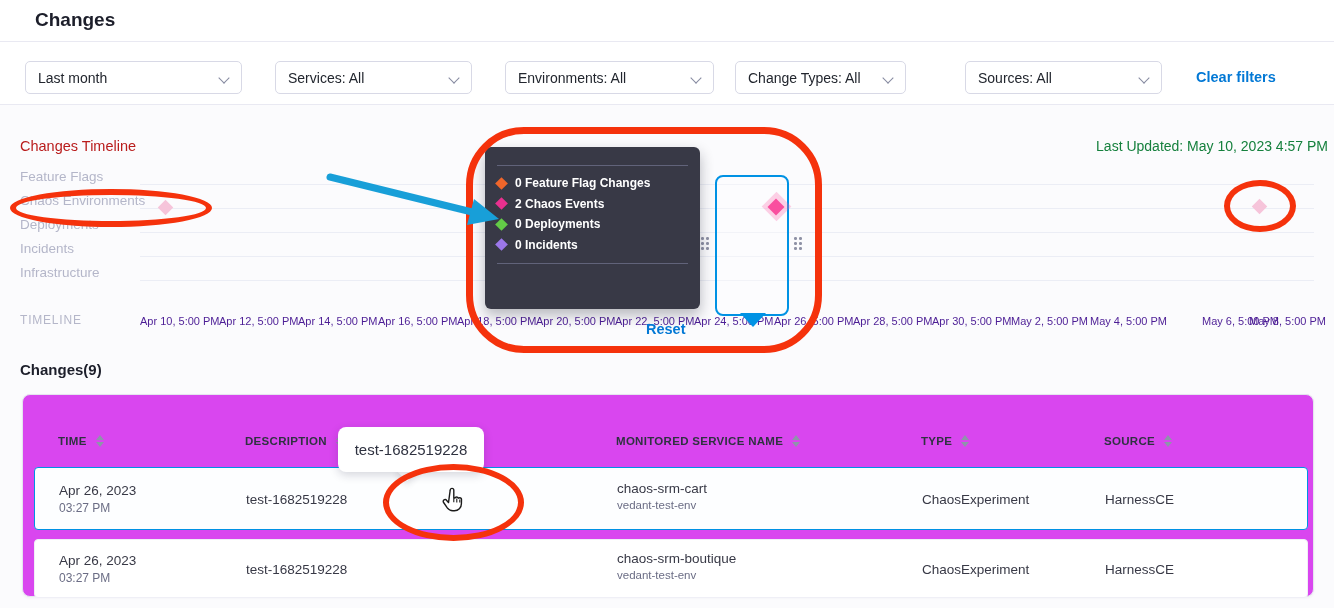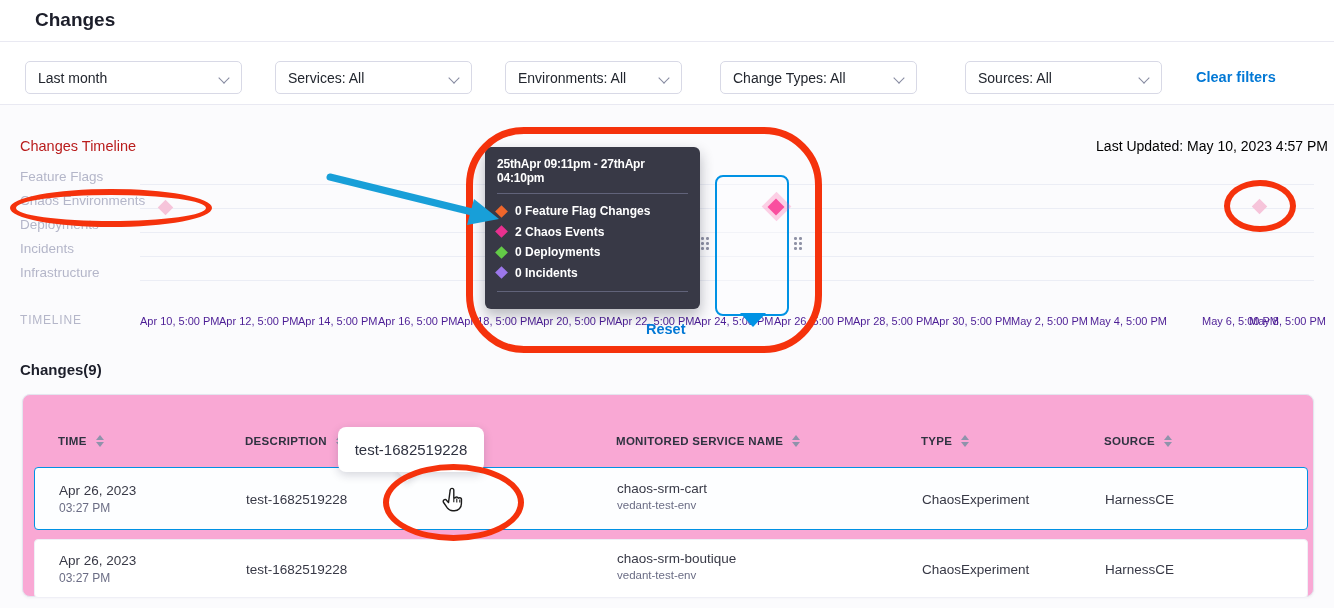--- a/index.html
+++ b/index.html
@@ -18,21 +18,21 @@
     border:1px solid #d8d9e6; border-radius:5px; display:flex; align-items:center;
     padding:0 12px; font-size:14px; color:#22262e; cursor:pointer; }
   .dd .chev { margin-left:auto; width:10px; height:10px; display:inline-block; position:relative; }
   .dd .chev::before { content:""; position:absolute; left:1px; top:1px; width:7px; height:7px;
     border-right:1.6px solid #868aa0; border-bottom:1.6px solid #868aa0; transform:rotate(45deg); }
   .clear-filters { position:absolute; left:1196px; top:27px; font-size:14.5px; font-weight:bold; color:#0278d5; cursor:pointer; }
 
   
   .tl-section { position:absolute; left:0; top:105px; width:1334px; height:250px; background:#fbfbfd; }
   .tl-title { position:absolute; left:20px; top:33px; font-size:14.5px; color:#b91c1c; }
-  .last-updated { position:absolute; right:6px; top:33px; font-size:14px; color:#000000; }
+  .last-updated { position:absolute; right:6px; top:33px; font-size:14px; color:#15803d; }
   .tl-rowlabel { position:absolute; left:20px; font-size:13.5px; color:#b4b6c9; }
   .tl-rowline { position:absolute; left:140px; width:1174px; height:0; border-top:1px solid rgba(215,219,234,0.45); }
   .tl-axis-label { position:absolute; left:20px; top:208px; font-size:12px; letter-spacing:0.8px; color:#b4b6c9; }
   .tick { position:absolute; top:208px; width:86px; font-size:11px; line-height:16px; color:#4c1d95; }
   .reset-link { position:absolute; left:646px; top:216px; font-size:14.5px; font-weight:bold; color:#0278d5; cursor:pointer; z-index:22; }
 
   .diamond { position:absolute; transform:rotate(45deg); }
   .dia-faded { width:11px; height:11px; background:#f6c4da; }
 
   
@@ -51,21 +51,21 @@
     grid-template-columns:repeat(2,3px); grid-template-rows:repeat(3,3px); gap:2px 2px; z-index:13; }
   .brush-handle i { width:2.5px; height:2.5px; border-radius:50%; background:#8f92a6; }
   .brush-arrow { position:absolute; left:740px; top:208px; width:0; height:0; z-index:13;
     border-left:13px solid transparent; border-right:13px solid transparent; border-top:14px solid #0092e4; }
   .brush-dia-glow { position:absolute; width:21px; height:21px; background:rgba(250,90,165,.28); transform:rotate(45deg); z-index:12; }
   .brush-dia { position:absolute; width:12px; height:12px; background:#f94f9f; transform:rotate(45deg); z-index:13; }
 
   
   .changes-heading { position:absolute; left:20px; top:361px; font-size:15px; font-weight:bold; color:#1c1e2a; }
   .table-card { position:absolute; left:22px; top:394px; width:1292px; height:203px;
-    background:#f9a8d4; border:1px solid #e4e5ef; border-radius:8px; box-shadow:0 1px 3px rgba(30,30,60,.05); }
+    background:#d946ef; border:1px solid #e4e5ef; border-radius:8px; box-shadow:0 1px 3px rgba(30,30,60,.05); }
   .th { position:absolute; top:40px; display:flex; align-items:center; gap:9px;
     font-size:11.5px; font-weight:bold; color:#2f3240; letter-spacing:0.3px; cursor:pointer; }
   .sort { display:flex; flex-direction:column; gap:2px; }
   .sort i { width:0; height:0; border-left:4px solid transparent; border-right:4px solid transparent; }
   .sort .up { border-bottom:5px solid #8f93ab; }
   .sort .dn { border-top:5px solid #8f93ab; }
   .trow { position:absolute; left:11px; width:1274px; border-radius:4px; background:#fff; }
   .trow.selected { border:1.5px solid #0092e4; background:#fdfeff; }
   .trow.plain { border:1px solid #efeff6; }
   .cell { position:absolute; font-size:13.5px; color:#383946; }
@@ -94,25 +94,25 @@
 
 <div class="filterbar">
   <div class="dd" style="left:25px;width:217px;">
     <span>Last month</span>
     <span class="chev"></span>
   </div>
   <div class="dd" style="left:275px;width:197px;">
     <span>Services: All</span>
     <span class="chev"></span>
   </div>
-  <div class="dd" style="left:505px;width:177px;">
+  <div class="dd" style="left:505px;width:209px;">
     <span>Environments: All</span>
     <span class="chev"></span>
   </div>
-  <div class="dd" style="left:720px;width:197px;">
+  <div class="dd" style="left:735px;width:171px;">
     <span>Change Types: All</span>
     <span class="chev"></span>
   </div>
   <div class="dd" style="left:965px;width:197px;">
     <span>Sources: All</span>
     <span class="chev"></span>
   </div>
   <div class="clear-filters">Clear filters</div>
 </div>
 
@@ -148,21 +148,20 @@
   <div class="tick" style="left:853px;">Apr 28, 5:00 PM</div>
   <div class="tick" style="left:932px;">Apr 30, 5:00 PM</div>
   <div class="tick" style="left:1011px;">May 2, 5:00 PM</div>
   <div class="tick" style="left:1090px;">May 4, 5:00 PM</div>
   <div class="tick" style="left:1170px;margin-left:32px;">May 6, 5:00 PM</div>
   <div class="tick" style="left:1249px;">May 8, 5:00 PM</div>
 
   <div class="reset-link">Reset</div>
 
   <div class="tl-tooltip">
-    <div class="tt-title">25thApr 09:11pm - 27thApr 04:10pm</div>
     <hr>
     <div class="tt-item">
       <span class="tt-dia" style="background: rgb(240, 102, 43);"></span>
       <span>0 Feature Flag Changes</span>
     </div>
     <div class="tt-item">
       <span class="tt-dia" style="background: rgb(233, 48, 143);"></span>
       <span>2 Chaos Events</span>
     </div>
     <div class="tt-item">

